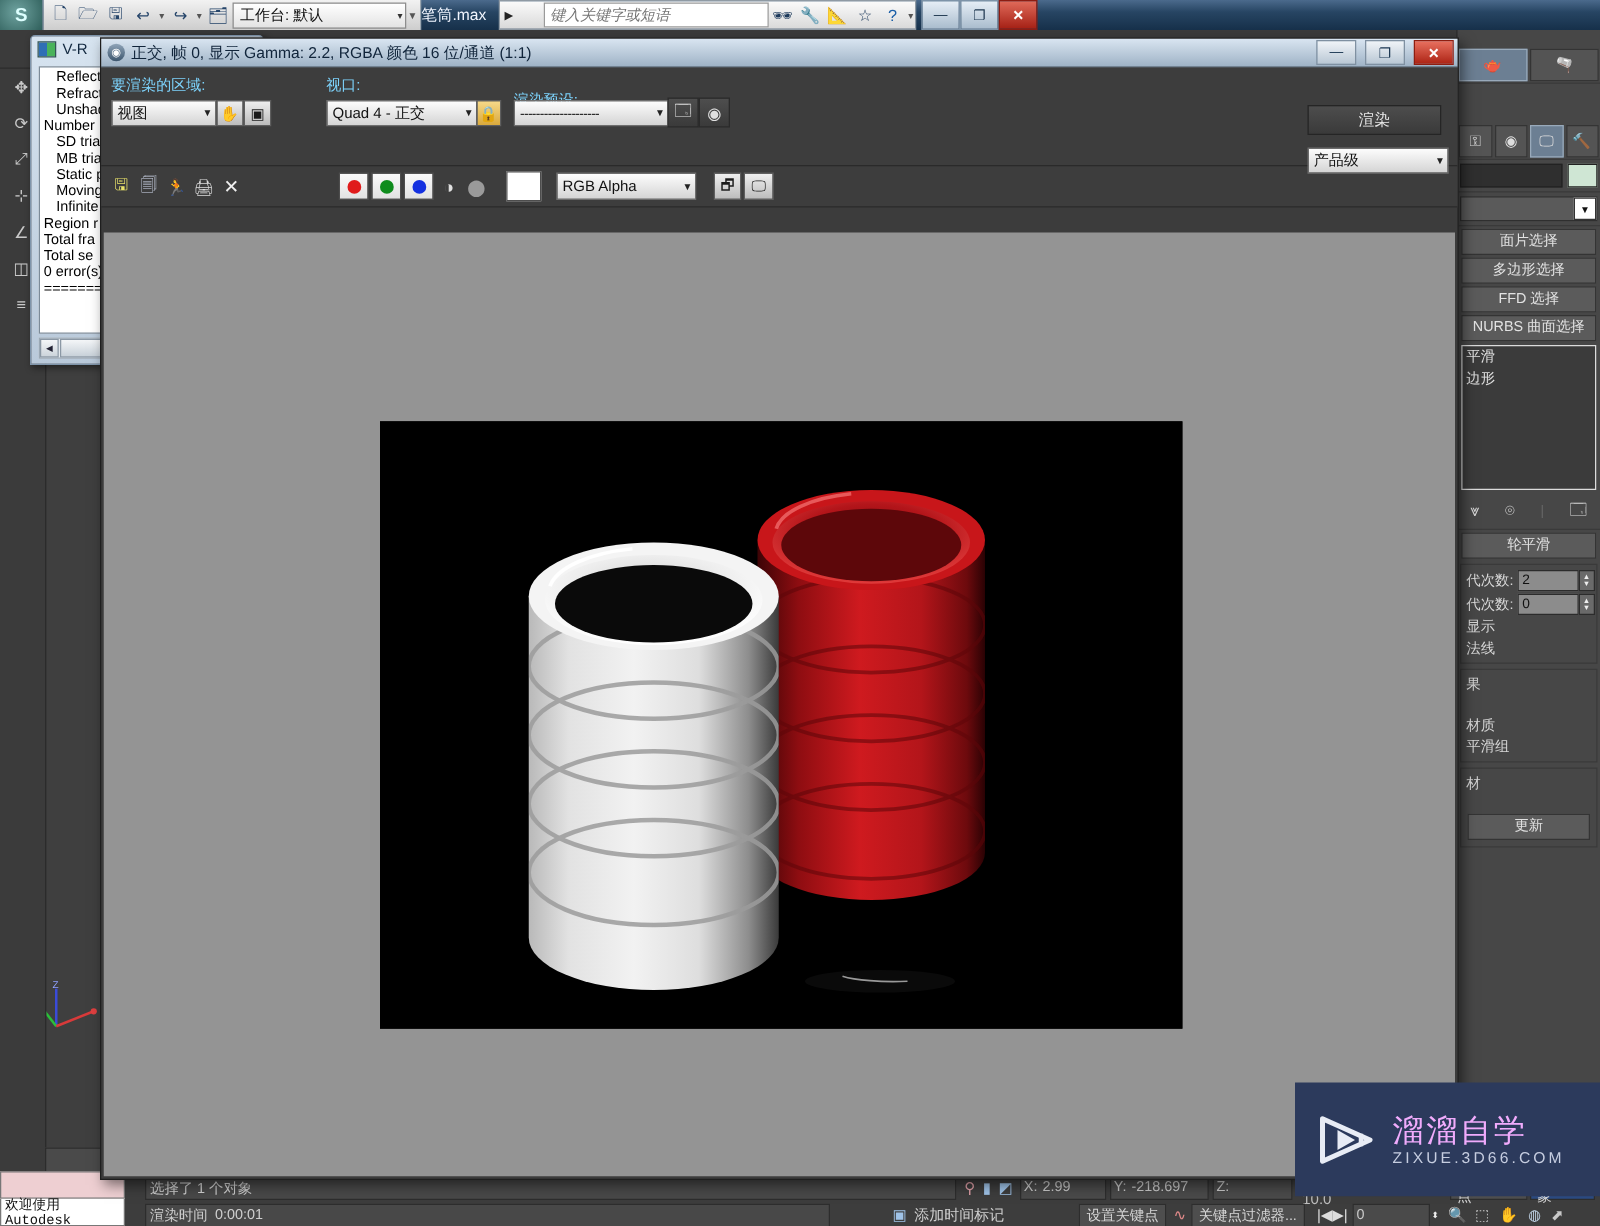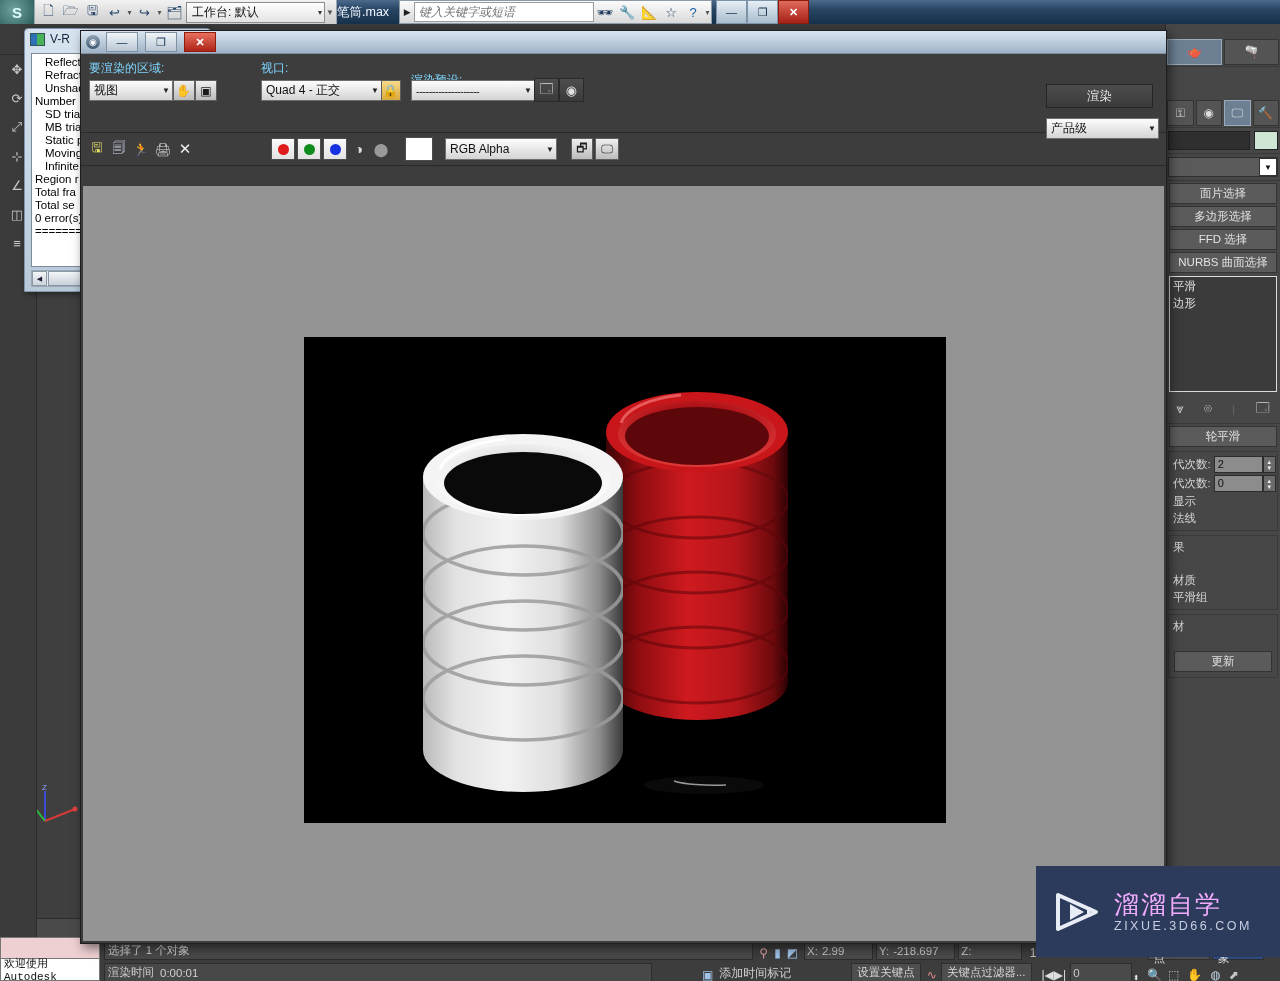--- a/index.html
+++ b/index.html
@@ -27,21 +27,21 @@
     border:1px solid #8d8d8d;display:flex;align-items:center;padding:0 2px 0 5px;
     font-size:12px;color:#111;justify-content:space-between;}
   .wsarrow{font-size:8px;color:#333;}
   .apptitle{flex:1;text-align:center;color:#eaf2ff;font-size:12.5px;text-shadow:0 1px 1px #0b1b2b;}
   .docname{color:#f2f6ff;font-size:12.5px;padding-right:10px;}
   .searchwrap{display:flex;align-items:center;height:22px;background:linear-gradient(180deg,#fbfbfb,#d9d9d9);
     border:1px solid #8f9aa4;margin-right:4px;}
   .searchwrap .arrowlead{width:14px;text-align:center;color:#222;font-size:9px;}
   .searchinput{width:170px;height:18px;border:1px solid #9a9a9a;background:#fff;
     font-style:italic;color:#8b8b8b;font-size:12px;padding:0 4px;outline:none;
-    font-family:"Liberation Sans",sans-serif;}
+    font-family:"Liberation Sans",sans-serif;margin-left:21px;}
   .hicon{width:22px;height:22px;display:flex;align-items:center;justify-content:center;color:#1d3a5c;font-size:13px;}
   .wbtns{display:flex;height:24px;align-items:stretch;}
   .wbtn{width:29px;display:flex;align-items:center;justify-content:center;
     background:linear-gradient(180deg,#e6eef6,#a9bccd);border:1px solid #7d93a8;color:#18314a;font-size:11px;}
   .wbtn.close{background:linear-gradient(180deg,#e06a5a,#a52015);color:#fff;border-color:#8c1c12;font-weight:bold;}
 
   
   #maintoolbar{position:absolute;left:0;top:24px;width:1280px;height:30px;background:#3b3b3b;border-bottom:1px solid #2c2c2c;}
   #tb-left{position:absolute;left:0;top:24px;width:36px;height:915px;background:#3b3b3b;border-right:1px solid #2b2b2b;}
   .sideicon{width:30px;height:26px;margin:3px 2px;display:flex;align-items:center;justify-content:center;color:#c9c9c9;font-size:13px;}
@@ -104,21 +104,21 @@
     display:flex;align-items:center;justify-content:center;color:#e0e0e0;font-size:13px;}
   #rfw-tools{height:32px;background:#3d3d3d;border-bottom:1px solid #2a2a2a;display:flex;align-items:center;gap:2px;padding-left:6px;}
   .tbtn{width:20px;height:20px;display:flex;align-items:center;justify-content:center;font-size:13px;color:#e0e0e0;}
   .chan{width:22px;height:20px;background:linear-gradient(180deg,#fafafa,#e2e2e2);border:1px solid #4d4d4d;
     display:flex;align-items:center;justify-content:center;}
   .chan .dot{width:11px;height:11px;border-radius:50%;}
   #rfw-canvas{position:absolute;left:2px;top:155px;right:2px;bottom:2px;background:#949494;overflow:hidden;}
   #render-image{position:absolute;left:221px;top:151px;width:642px;height:486px;background:#000;}
   
   #statusbar{position:absolute;left:0;bottom:0;width:1280px;height:43px;background:#3d3d3d;border-top:1px solid #2a2a2a;}
-  .sbrow{position:absolute;left:104px;height:20px;display:flex;align-items:flex-end;}
+  .sbrow{position:absolute;left:116px;height:20px;display:flex;align-items:center;}
   .sbfield{background:#484848;border:1px solid #2d2d2d;height:17px;display:flex;align-items:center;
     padding:0 3px;color:#cfcfcf;font-size:11.5px;}
   .coordf{background:#4a4a4a;border:1px solid #2d2d2d;height:17px;display:flex;align-items:center;
     color:#c9c9c9;font-size:11.5px;padding:0 2px;}
   .animbtn{background:#4e4e4e;border:1px solid #2d2d2d;height:17px;display:flex;align-items:center;
     padding:0 5px;color:#d5d5d5;font-size:11.5px;}
   #maxscript{position:absolute;left:0;bottom:0;width:100px;}
   .msline{height:20px;background:#eecfd2;border:1px solid #777;}
   .msline2{height:21px;background:#fff;border:1px solid #777;border-top:none;color:#111;font-size:11px;
     display:flex;align-items:center;padding-left:3px;font-family:"Liberation Mono",monospace;}
@@ -308,20 +308,21 @@
     </div>
     <div class="vl-scroll">
       <div class="vl-sbtn">◀</div>
       <div class="vl-thumb"></div>
     </div>
   </div>
 
   <div id="rfw">
     <div id="rfw-title">
       <span style="width:14px;height:14px;border-radius:50%;background:linear-gradient(180deg,#8fa4b8,#3d566e);color:#fff;font-size:9px;display:flex;align-items:center;justify-content:center;">◉</span>
+      <span class="tt">正交, 帧 0, 显示 Gamma: 2.2, RGBA 颜色 16 位/通道 (1:1)</span>
       <span class="rfw-wbtn">—</span>
       <span class="rfw-wbtn">❐</span>
       <span class="rfw-wbtn close">✕</span>
     </div>
 
     <div id="rfw-top">
       <span class="lbl" style="left:8px;top:6px;">要渲染的区域:</span>
       <div class="combo" style="position:absolute;left:8px;top:26px;width:76px;">
         <span>视图</span>
         <span class="car">▼</span>

